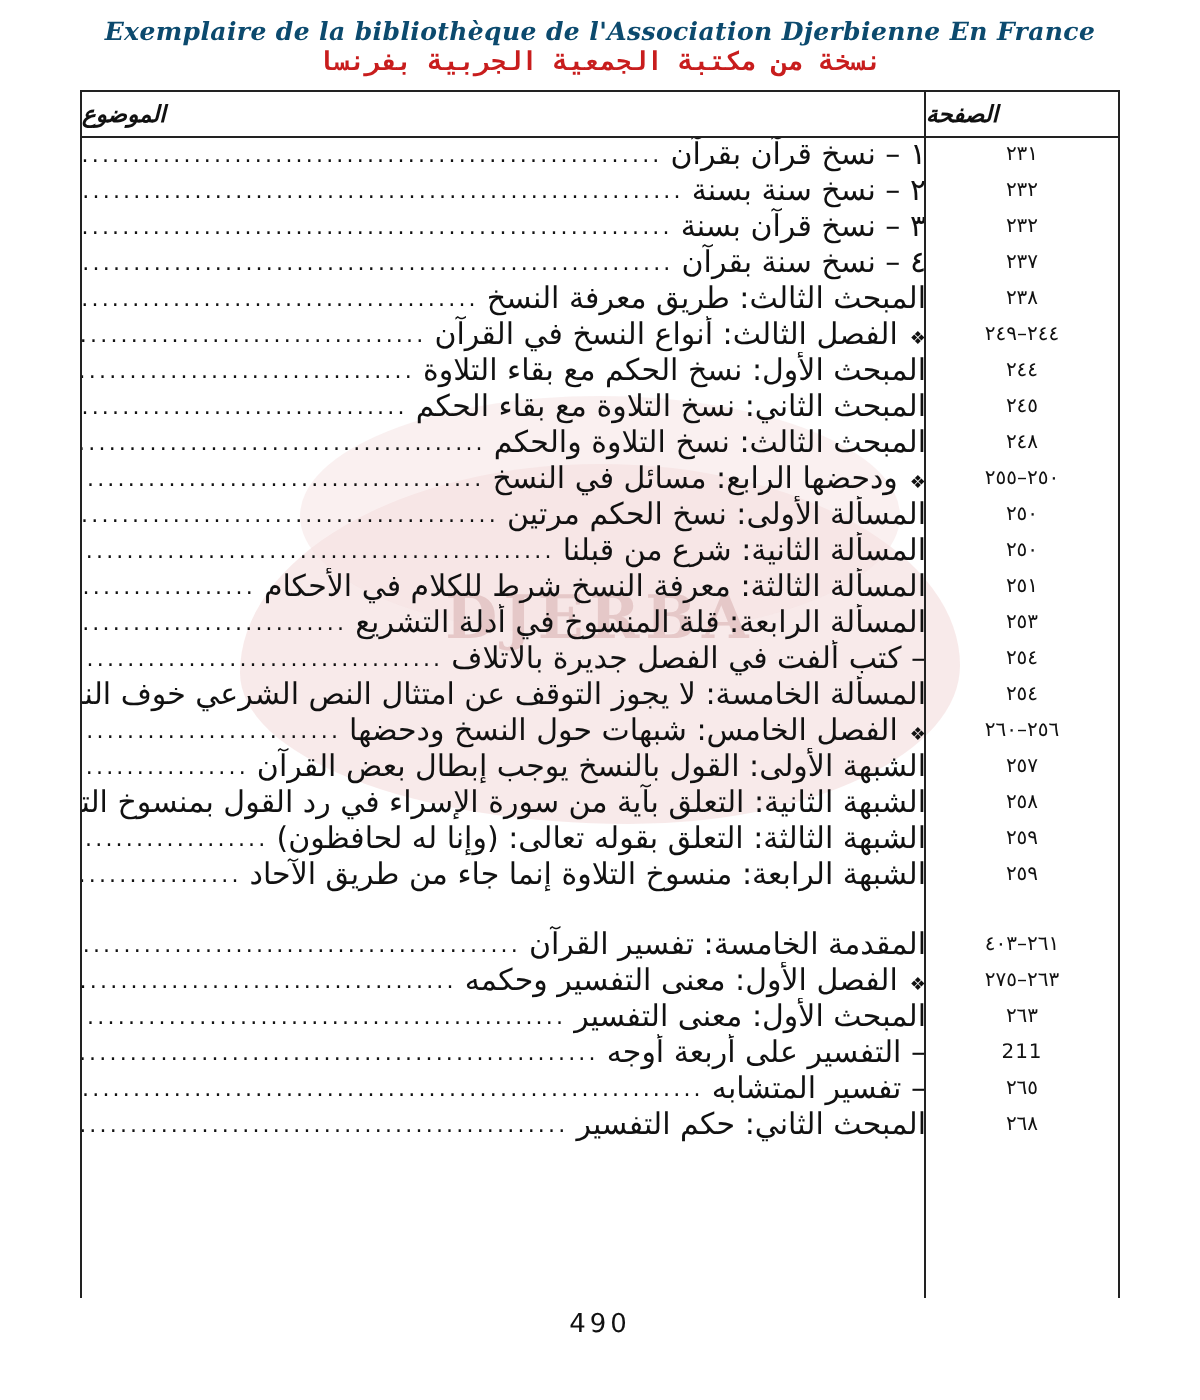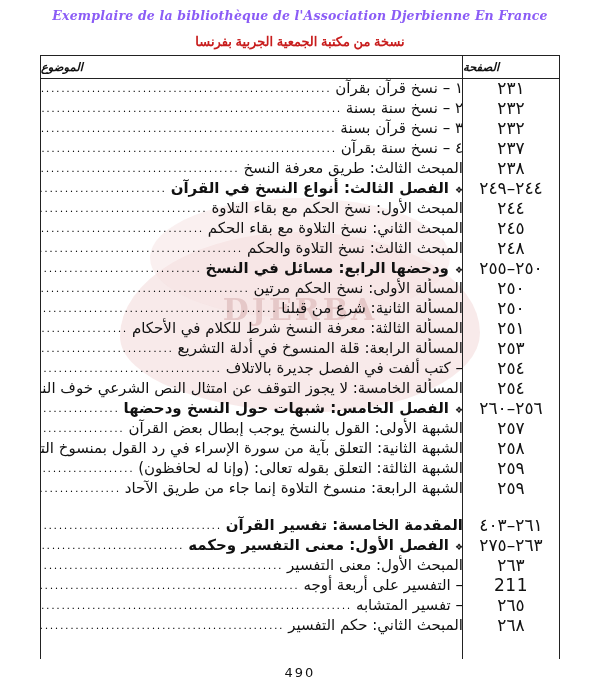--- a/index.html
+++ b/index.html
@@ -59,34 +59,34 @@
   }
 
   
   .header {
     position: relative;
     z-index: 2;
     text-align: center;
     padding-top: 8px;
   }
   .header .line-fr {
-    color: #8b5cf6;
+    color: #0c4a6e;
     font-family: "DejaVu Serif", serif;
     font-style: italic;
     font-weight: bold;
     font-size: 12.5px;
     letter-spacing: .2px;
     white-space: nowrap;
   }
   .header .line-ar {
     color: #c81d1d;
-    font-family: Liberation Sans, sans-serif;
+    font-family: Liberation Mono, monospace;
     font-weight: bold;
     font-size: 13px;
-    margin-top: 11px;
+    margin-top: 1px;
     white-space: nowrap;
   }
 
   
   .toc-wrap {
     position: relative;
     z-index: 2;
     margin: 6px 40px 0 40px;
     border: 1px solid #222;
     border-bottom: none;
@@ -131,21 +131,21 @@
     height: 22px;
     text-align: left;
     font-weight: bold;
     font-size: 11.5px;
     font-style: italic;
   }
   .row td { height: 17.2px; }
 
   .page-cell {
     text-align: center;
-    font-size: 17px;
+    font-size: 10px;
     letter-spacing: .5px;
     direction: ltr;
   }
   .subject-cell {
     padding-right: 6px;
     padding-left: 6px;
     white-space: nowrap;
     overflow: hidden;
     text-overflow: clip;
   }
@@ -164,21 +164,21 @@
     letter-spacing: 1.6px;
     color: #111;
     min-width: 0;
     transform: translateY(-1px);
   }
   .star {
     font-size: 9px;
     color: #111;
     margin-left: 2px;
   }
-  .bold .txt { font-weight: bold; }
+  .bold .txt { font-weight: normal; }
   .gap td { height: 17px; }
 
   .footer {
     position: relative;
     z-index: 2;
     text-align: center;
     font-size: 13px;
     letter-spacing: 2px;
     margin-top: 6px;
     direction: ltr;

